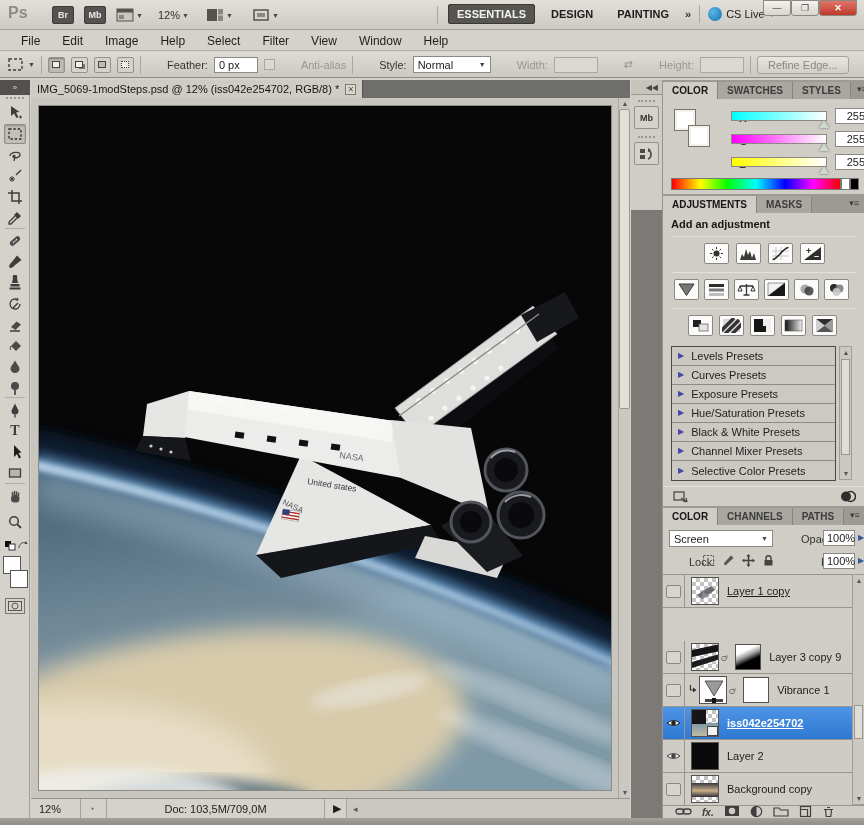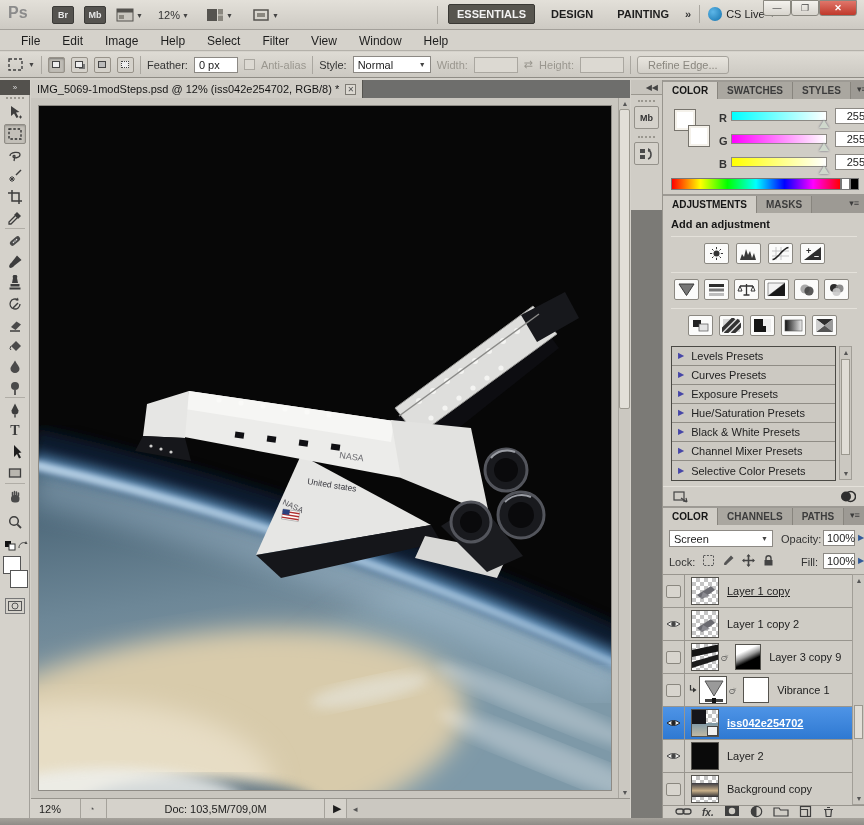--- a/index.html
+++ b/index.html
@@ -30,21 +30,21 @@
   #menubar{left:0;top:31px;width:864px;height:20px;background:#d5d2cb;border-bottom:1px solid #b4b1aa;
            display:flex;align-items:center;gap:0;padding-left:10px;}
   .menu-item{padding:0 11px;font-size:12px;color:#1d1d1d;height:20px;line-height:20px;}
 
   
   #optbar{left:0;top:52px;width:864px;height:26px;background:linear-gradient(#dedbd4,#ccc9c2);
           border-bottom:1px solid #8f8c85;display:flex;align-items:center;gap:6px;padding:0 6px;}
   .inputlook{background:#fff;border:1px solid #8c8984;height:16px;line-height:14px;padding:0 4px;
              font-size:11px;color:#222;}
   .inputdis{background:#dcd9d2;border:1px solid #aaa7a0;height:16px;width:44px;}
-  .lbl{font-size:11px;color:#333;}
+  .lbl{font-size:11px;color:#333;margin-left:20px;}
   .lbl.dis{color:#9a978f;}
   .selmode{width:17px;height:16px;border:1px solid #979289;border-radius:2px;background:#d5d2cb;
            display:flex;align-items:center;justify-content:center;}
   .selmode.pressed{background:#bfbcb5;box-shadow:inset 0 1px 2px rgba(0,0,0,.35);}
   .mini-sq{width:8px;height:7px;border:1px solid #444;background:#eee;}
   .stylesel{background:#fff;border:1px solid #8c8984;height:17px;width:78px;display:flex;
             align-items:center;justify-content:space-between;padding:0 4px;font-size:11px;}
   .refine{border:1px solid #a5a29b;border-radius:3px;background:linear-gradient(#e9e6df,#d2cfc8);
           color:#8a877f;padding:2px 10px;font-size:11px;}
   .chk{width:11px;height:11px;border:1px solid #aaa7a0;background:#dcd9d2;}
@@ -812,33 +812,20 @@
         <div class="eyewell">
             <div class="eyebox"></div>
           </div>
         <div class="thumb checker"><svg width="28" height="28">
               <polygon points="5,17 19,8 23,12 10,21" fill="#6a6a70"></polygon>
               <polygon points="11,14 9,20 18,18" fill="#8a8a90"></polygon>
             </svg></div>
         <span class="lname u">Layer 1 copy</span>
       </div>
 
-      <div class="layer-row" style="top:33px">
-        <div class="eyewell">
-            <svg width="15" height="10">
-              <path d="M1,5 Q7.5,0 14,5 Q7.5,10 1,5 Z" fill="#f0f0ee" stroke="#444"></path>
-              <circle cx="7.5" cy="5" r="2.3" fill="#444"></circle>
-            </svg>
-          </div>
-        <div class="thumb checker"><svg width="28" height="28">
-              <polygon points="5,17 19,8 23,12 10,21" fill="#6a6a70"></polygon>
-              <polygon points="11,14 9,20 18,18" fill="#8a8a90"></polygon>
-            </svg></div>
-        <span class="lname">Layer 1 copy 2</span>
-      </div>
 
       <div class="layer-row" style="top:66px">
         <div class="eyewell">
             <div class="eyebox"></div>
           </div>
         <div class="thumb checker"><svg width="28" height="28">
               <polygon points="0,6 28,0 28,7 0,13" fill="#141414"></polygon>
               <polygon points="0,18 28,10 28,15 0,24" fill="#1d1d1d"></polygon>
             </svg></div>
         <span class="chain">🜚</span>

